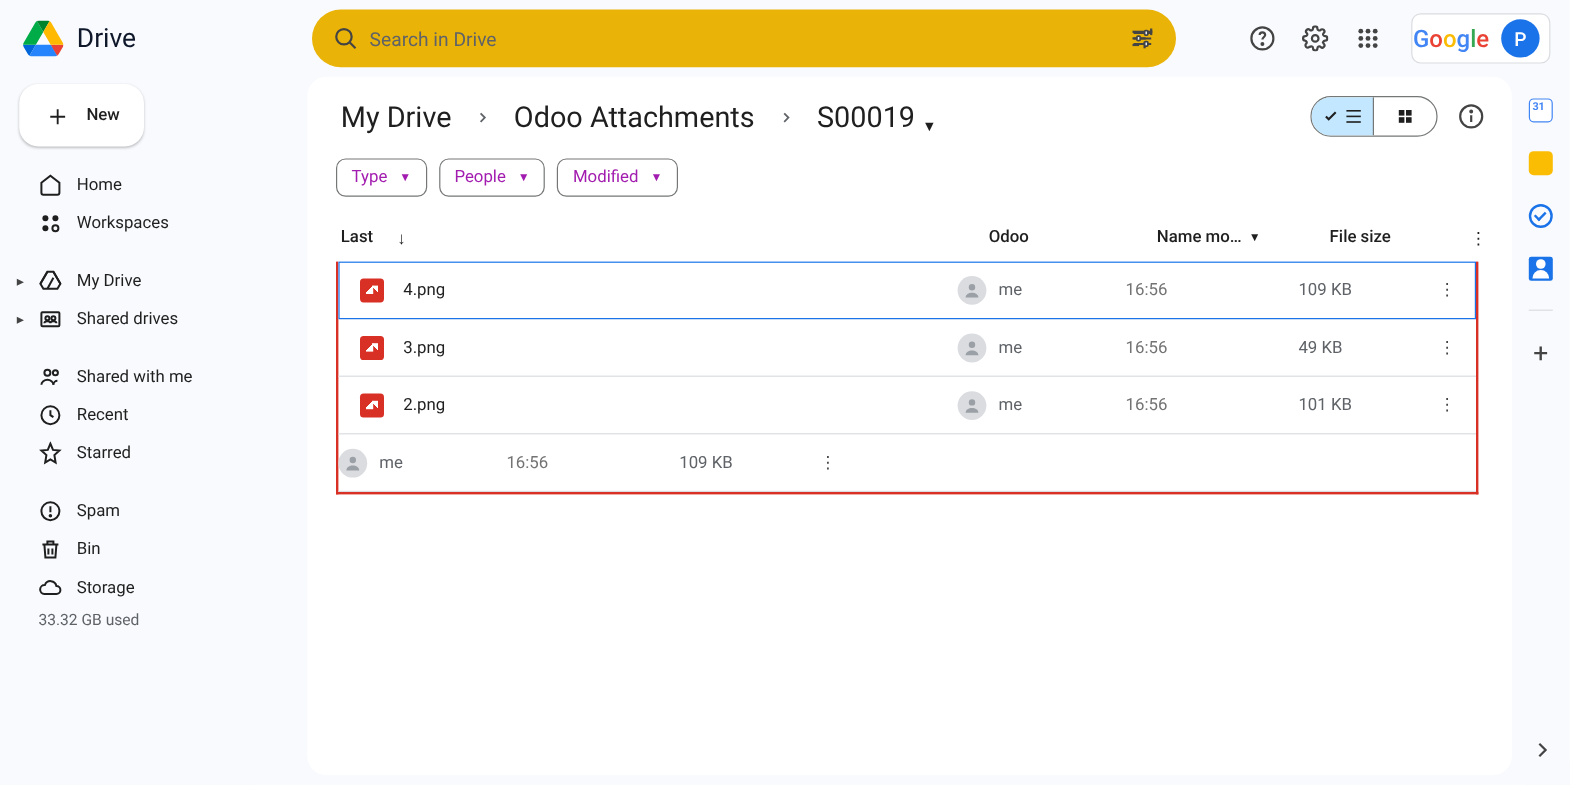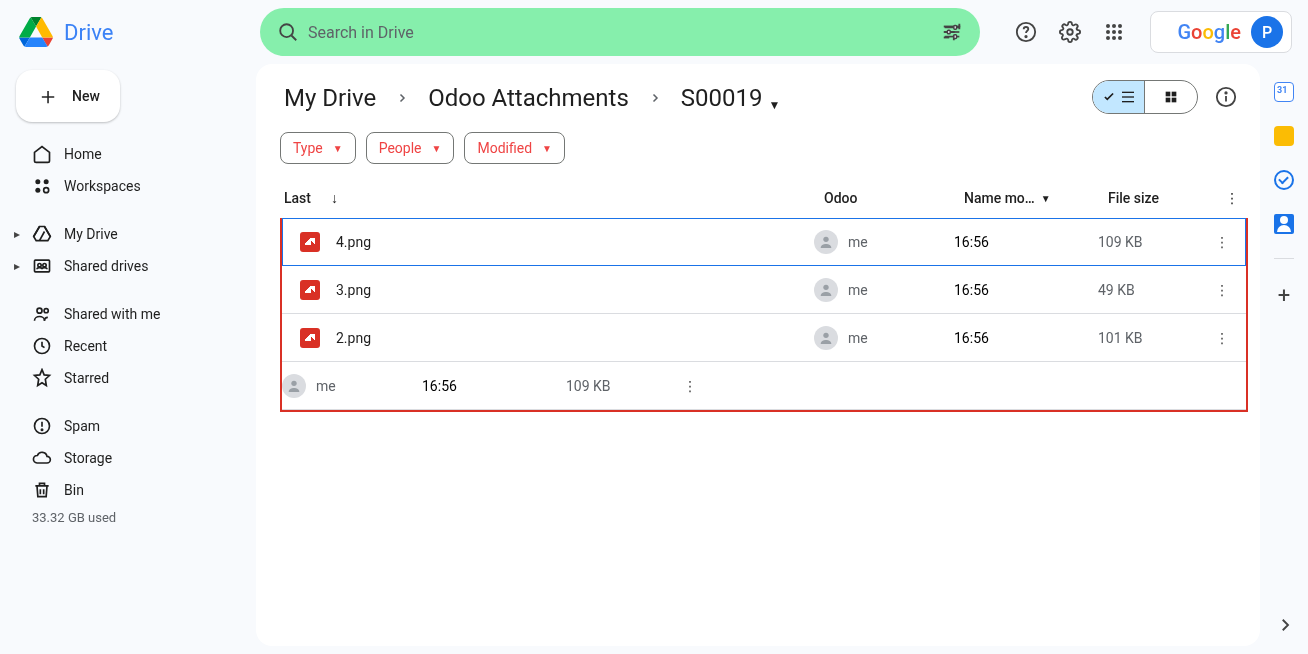--- a/index.html
+++ b/index.html
@@ -1,27 +1,27 @@
 <!DOCTYPE html>
 <html><head>
 <meta charset="utf-8">
 <style>
 *{box-sizing:border-box;margin:0;padding:0;font-family:"Google Sans",Roboto,Arial,sans-serif}
 body{background:#f8fafd;color:#1f1f1f;width:1308px;height:654px;overflow:hidden;position:relative}
 .header{display:flex;align-items:center;height:64px;padding:0 16px;gap:8px}
 .logo-area{display:flex;align-items:center;gap:8px;width:236px}
 .logo-icon{width:40px;height:40px;display:flex;align-items:center;justify-content:center}
-.logo-text{font-size:22px;color:#3b82f6}
-.search-bar{flex:1;max-width:720px;height:48px;background:#86efac;border-radius:24px;display:flex;align-items:center;padding:0 8px}
+.logo-text{font-size:22px;color:#0f172a}
+.search-bar{flex:1;max-width:720px;height:48px;background:#eab308;border-radius:24px;display:flex;align-items:center;padding:0 8px}
 .search-bar .s-icon{width:40px;height:40px;display:flex;align-items:center;justify-content:center;color:#444}
 .search-bar input{flex:1;border:none;background:transparent;font-size:16px;outline:none;color:#5f6368}
 .search-bar input::placeholder{color:#5f6368}
 .hdr-right{display:flex;align-items:center;gap:4px;margin-left:auto}
 .icon-btn{width:40px;height:40px;border-radius:50%;display:flex;align-items:center;justify-content:center;color:#444;cursor:pointer}
-.goog-box{display:flex;align-items:center;gap:10px;background:#fff;border:1px solid #dadce0;border-radius:8px;padding:4px 8px 4px 26px;margin-left:12px}
+.goog-box{display:flex;align-items:center;gap:10px;background:#fff;border:1px solid #dadce0;border-radius:8px;padding:4px 8px 4px 0;margin-left:12px}
 .goog-logo{font-size:20px;font-weight:500}
 .goog-logo span:nth-child(1){color:#4285F4}.goog-logo span:nth-child(2){color:#EA4335}.goog-logo span:nth-child(3){color:#FBBC05}.goog-logo span:nth-child(4){color:#4285F4}.goog-logo span:nth-child(5){color:#34A853}.goog-logo span:nth-child(6){color:#EA4335}
 .avatar{width:32px;height:32px;border-radius:50%;background:#1a73e8;color:#fff;display:flex;align-items:center;justify-content:center;font-size:16px;font-weight:500}
 .layout{display:flex;height:590px}
 .sidebar{width:256px;padding:6px 16px 0 16px}
 .new-btn{display:flex;align-items:center;gap:12px;background:#fff;border-radius:16px;padding:18px 20px;font-size:14px;font-weight:500;box-shadow:0 1px 2px rgba(0,0,0,.15),0 1px 3px rgba(0,0,0,.1);width:fit-content;margin-bottom:16px;cursor:pointer}
 .new-btn .plus{font-size:24px;line-height:14px}
 .nav-item{display:flex;align-items:center;gap:12px;height:32px;padding:0 12px 0 16px;border-radius:16px;font-size:14px;color:#1f1f1f;cursor:pointer;position:relative}
 .nav-item .chev{position:absolute;left:-2px;font-size:12px;color:#444}
 .nav-item svg,.nav-item .ic{width:20px;height:20px;flex:0 0 20px;display:flex;align-items:center;justify-content:center;color:#1f1f1f}
@@ -30,37 +30,37 @@
 .main{flex:1;background:#fff;border-radius:16px;margin:0 0 8px 0;padding:16px 4px 0 24px;position:relative;overflow:hidden}
 .crumbs{display:flex;align-items:center;gap:8px;font-size:24px;color:#1f1f1f;margin-bottom:16px}
 .crumb{padding:4px 4px;border-radius:6px;cursor:pointer}
 .crumb.last{display:flex;align-items:flex-end;gap:6px}
 .crumb-sep{color:#5f6368;padding:0 8px}
 .view-controls{position:absolute;top:16px;right:20px;display:flex;align-items:center;gap:14px}
 .seg{display:flex;border:1px solid #747775;border-radius:20px;overflow:hidden;height:34px}
 .seg>div{width:52px;display:flex;align-items:center;justify-content:center;cursor:pointer;gap:4px}
 .seg>div:first-child{background:#c2e7ff;border-right:1px solid #747775}
 .filters{display:flex;gap:10px;margin-bottom:14px}
-.chip{display:flex;align-items:center;gap:10px;border:1px solid #747775;border-radius:8px;padding:7px 12px;font-size:14px;cursor:pointer;color:#ef4444}
+.chip{display:flex;align-items:center;gap:10px;border:1px solid #747775;border-radius:8px;padding:7px 12px;font-size:14px;cursor:pointer;color:#a21caf}
 .chip .dd{font-size:10px}
-.table{border:2px solid #d93025;border-top:none;margin-right:8px}
+.table{border:2px solid #d93025;border-top:none;margin-right:24px}
 .thead{display:flex;align-items:center;height:40px;font-size:14px;font-weight:500;border-top:2px solid #d93025;padding:0 12px 0 0}
 .col-name{flex:1;padding-left:4px;display:flex;align-items:center;gap:20px}
 .col-owner{width:140px}
 .col-mod{width:144px;display:flex;align-items:center;gap:6px}
 .col-size{width:112px}
 .col-more{width:24px;text-align:center}
 .row{display:flex;align-items:center;height:48px;border-bottom:1px solid #dadce0;font-size:14px;padding:0 12px 0 0;cursor:pointer}
 .row.selected{outline:1px solid #1a73e8;outline-offset:-1px;background:#fff}
 .row .fname{flex:1;display:flex;align-items:center;gap:16px;padding-left:18px}
 .img-ic{width:20px;height:20px;background:#d93025;border-radius:3px;display:flex;align-items:center;justify-content:center}
 .img-ic::after{content:"";width:10px;height:7px;background:linear-gradient(135deg,transparent 45%,#fff 45%),linear-gradient(45deg,transparent 45%,#fff 45%);background-size:6px 7px,6px 7px;background-position:0 0,5px 0;background-repeat:no-repeat}
 .owner{display:flex;align-items:center;gap:10px;width:140px;color:#5f6368}
 .owner-av{width:24px;height:24px;border-radius:50%;background:#dadce0;display:flex;align-items:center;justify-content:center;color:#9aa0a6}
-.mod{width:144px;color:#000000}
+.mod{width:144px;color:#737373}
 .size{width:112px;color:#5f6368}
 .more{width:24px;color:#444;text-align:center;cursor:pointer}
 .sidepanel{width:48px;display:flex;flex-direction:column;align-items:center;padding-top:18px;gap:24px}
 .sp-ic{width:20px;height:20px;border-radius:4px}
 .sp-cal{background:#fff;border:1.5px solid #4285F4;position:relative}
 .sp-cal::after{content:"31";position:absolute;font-size:9px;color:#4285F4;left:2px;top:2px;font-weight:700}
 .sp-keep{background:#fbbc04}
 .sp-tasks{border:2px solid #1a73e8;border-radius:50%;position:relative}
 .sp-tasks::after{content:"";position:absolute;width:7px;height:4px;border-left:2px solid #1a73e8;border-bottom:2px solid #1a73e8;transform:rotate(-45deg);left:3px;top:4px}
 .sp-contacts{background:#1a73e8;position:relative;border-radius:2px}
@@ -237,32 +237,32 @@
             <circle cx="12" cy="12" r="9"></circle>
             <line x1="12" y1="7" x2="12" y2="13"></line>
             <circle cx="12" cy="16.5" r=".8" fill="currentColor"></circle>
           </svg>
         </span>
         <span>Spam</span>
       </div>
     <div class="nav-item">
         <span class="ic">
           <svg width="20" height="20" viewBox="0 0 24 24" fill="none" stroke="currentColor" stroke-width="2">
+            <path d="M4 7h16M9 7V4h6v3M6 7l1 13h10l1-13M10 11v6M14 11v6"></path>
+          </svg>
+        </span>
+        <span>Bin</span>
+      </div>
+    <div class="nav-item">
+        <span class="ic">
+          <svg width="20" height="20" viewBox="0 0 24 24" fill="none" stroke="currentColor" stroke-width="2">
             <path d="M18 18a4 4 0 000-8 6 6 0 00-11.5-1A4.5 4.5 0 006 18z"></path>
           </svg>
         </span>
         <span>Storage</span>
-      </div>
-    <div class="nav-item">
-        <span class="ic">
-          <svg width="20" height="20" viewBox="0 0 24 24" fill="none" stroke="currentColor" stroke-width="2">
-            <path d="M4 7h16M9 7V4h6v3M6 7l1 13h10l1-13M10 11v6M14 11v6"></path>
-          </svg>
-        </span>
-        <span>Bin</span>
       </div>
     <div class="storage-text">33.32 GB used</div>
   </div>
 
   <div class="main">
     <div class="crumbs">
       <span class="crumb">My Drive</span>
       <span class="crumb-sep">
           <svg width="12" height="12" viewBox="0 0 24 24" fill="none" stroke="currentColor" stroke-width="3">
             <path d="M9 5l7 7-7 7"></path>

